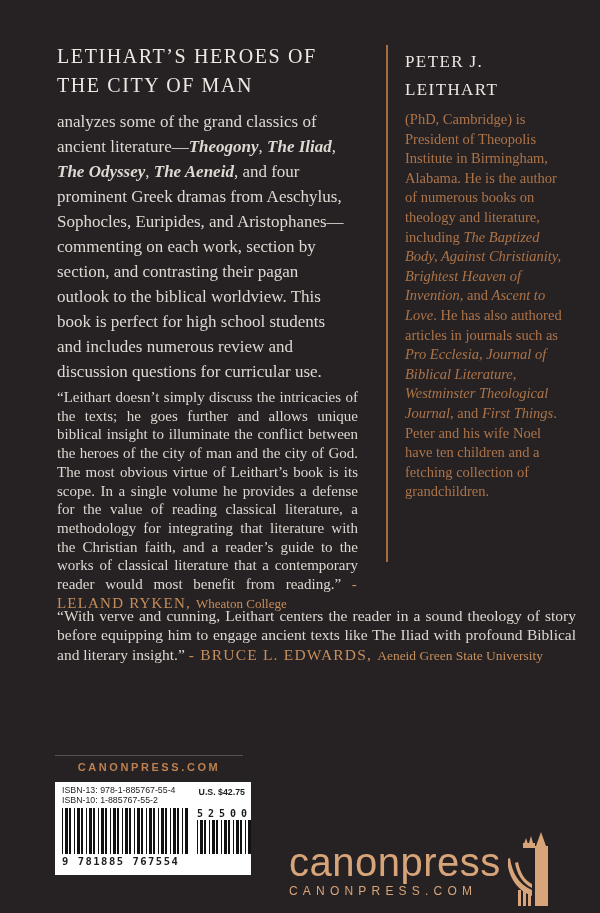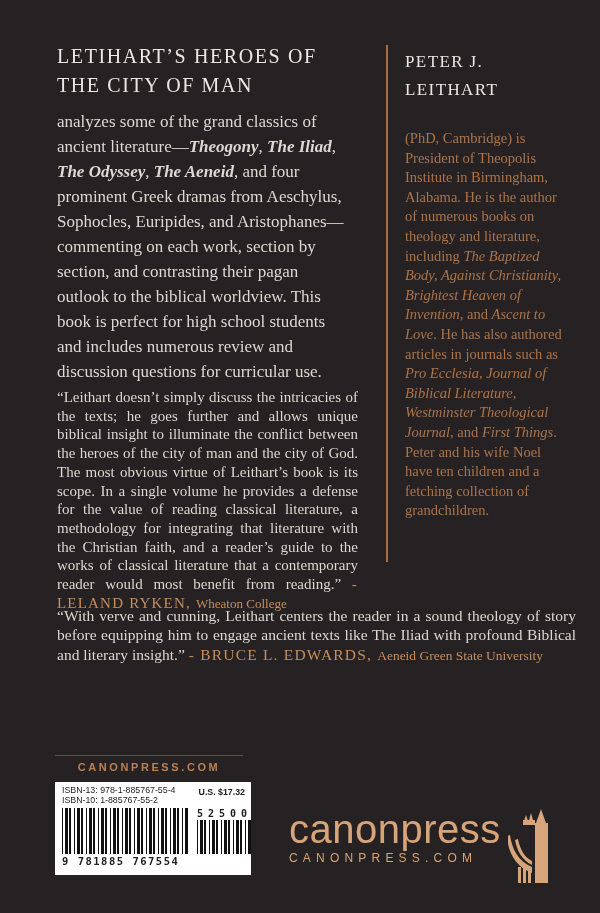--- a/index.html
+++ b/index.html
@@ -23,21 +23,21 @@
 
   
   .v-rule{position:absolute;left:386px;top:45px;width:2px;height:517px;background:#a76d41;}
 
   
   .author-col{position:absolute;left:405px;top:48px;width:160px;}
   .author-name{
     margin:0;color:#ece9e4;font-size:17px;line-height:28px;
     font-weight:normal;letter-spacing:1.4px;white-space:pre-line;
   }
-  .bio{margin:25px 0 0 0;color:#ad744a;font-size:14.5px;line-height:19.6px;}
+  .bio{margin:6px 0 0 0;color:#ad744a;font-size:14.5px;line-height:19.6px;}
 
   
   .review{position:absolute;color:#dcd8d2;text-align:justify;}
   .review-1{left:57px;top:388px;width:301px;font-size:15px;line-height:18.7px;}
   .review-2{left:57px;top:606px;width:519px;font-size:15.5px;line-height:19.4px;}
   .review-3{left:57px;top:682px;width:519px;font-size:15.5px;line-height:19.4px;}
 
   .seg-i{font-style:italic;}
   .seg-bi{font-style:italic;font-weight:bold;}
   .seg-q{color:inherit;}
@@ -72,21 +72,21 @@
     font-family:"DejaVu Sans Mono",monospace;font-size:10px;font-weight:bold;
     letter-spacing:5px;text-align:center;line-height:11px;white-space:nowrap;
   }
   .supp-bars{height:34px;margin-top:1px;}
   .supp-bars .bar,.supp-bars .gap{height:34px;}
   .ean-digits{
     font-family:"DejaVu Sans Mono",monospace;font-size:10.5px;font-weight:bold;
     letter-spacing:1.5px;line-height:12px;margin-top:1px;white-space:nowrap;
   }
 
-  .logo{position:absolute;left:289px;top:809px;display:flex;align-items:flex-start;}
+  .logo{position:absolute;left:289px;top:832px;display:flex;align-items:center;}
   .logo-text-wrap{display:flex;flex-direction:column;}
   .logo-name{
     font-family:"Liberation Sans",sans-serif;color:#d8a479;
     font-size:40px;line-height:40px;letter-spacing:0.5px;
   }
   .logo-url{
     font-family:"Liberation Sans",sans-serif;color:#d8a479;
     font-size:12px;letter-spacing:5.2px;margin-top:3px;line-height:13px;
   }
   .tower-wrap{margin-left:7px;margin-bottom:-2px;}
@@ -115,21 +115,21 @@
 
   <div class="h-rule"></div>
   <div class="site-label">CANONPRESS.COM</div>
 
   <div class="barcode-box">
     <div class="isbn-row">
       <div class="isbn-lines">
         <div>ISBN-13: 978-1-885767-55-4</div>
         <div>ISBN-10: 1-885767-55-2</div>
       </div>
-      <div class="price">U.S. $17.32</div>
+      <div class="price">U.S. $42.75</div>
     </div>
     <div class="bars-area">
       <div class="ean">
         <div class="bars main-bars" id="main-bars">
             <div class="bar" style="width: 1px; flex: 0 0 1px;"></div>
             <div class="gap" style="width: 2px; flex: 0 0 2px;"></div>
             <div class="bar" style="width: 3px; flex: 0 0 3px;"></div>
             <div class="gap" style="width: 1px; flex: 0 0 1px;"></div>
             <div class="bar" style="width: 2px; flex: 0 0 2px;"></div>
             <div class="gap" style="width: 3px; flex: 0 0 3px;"></div>

